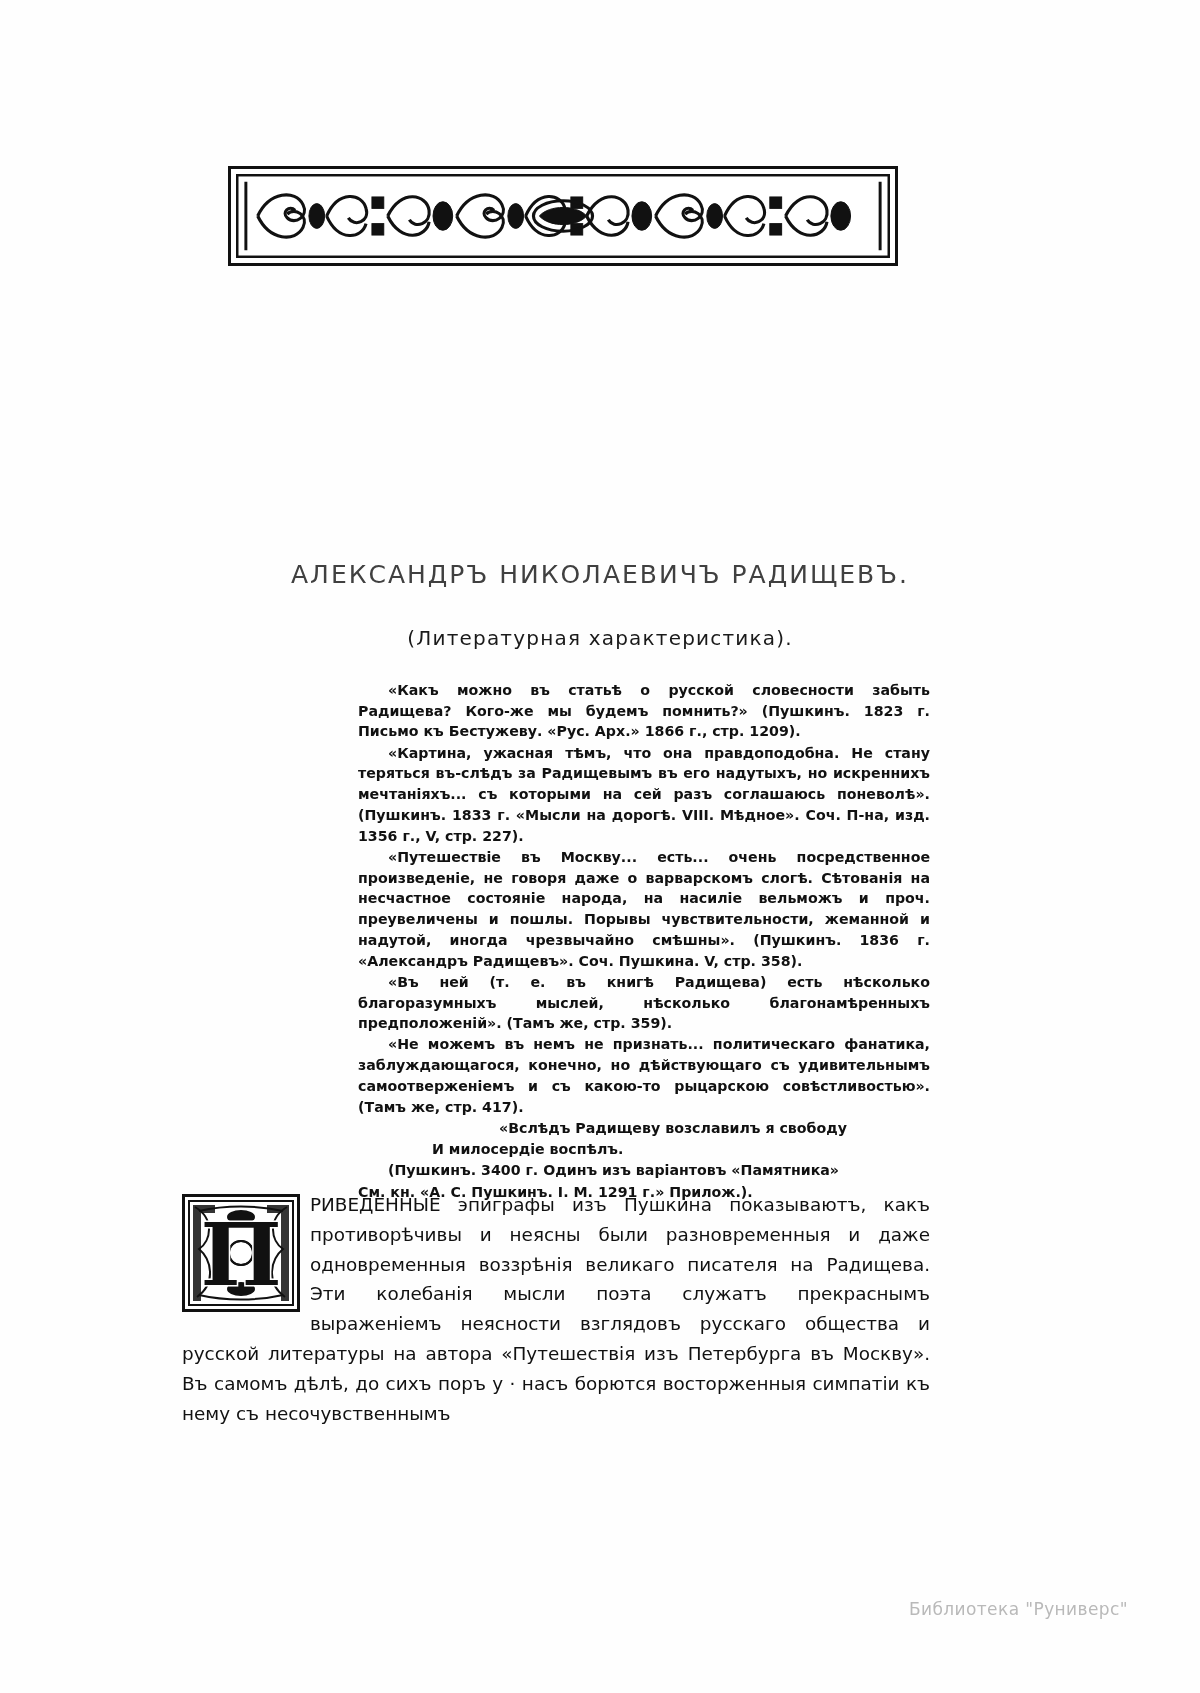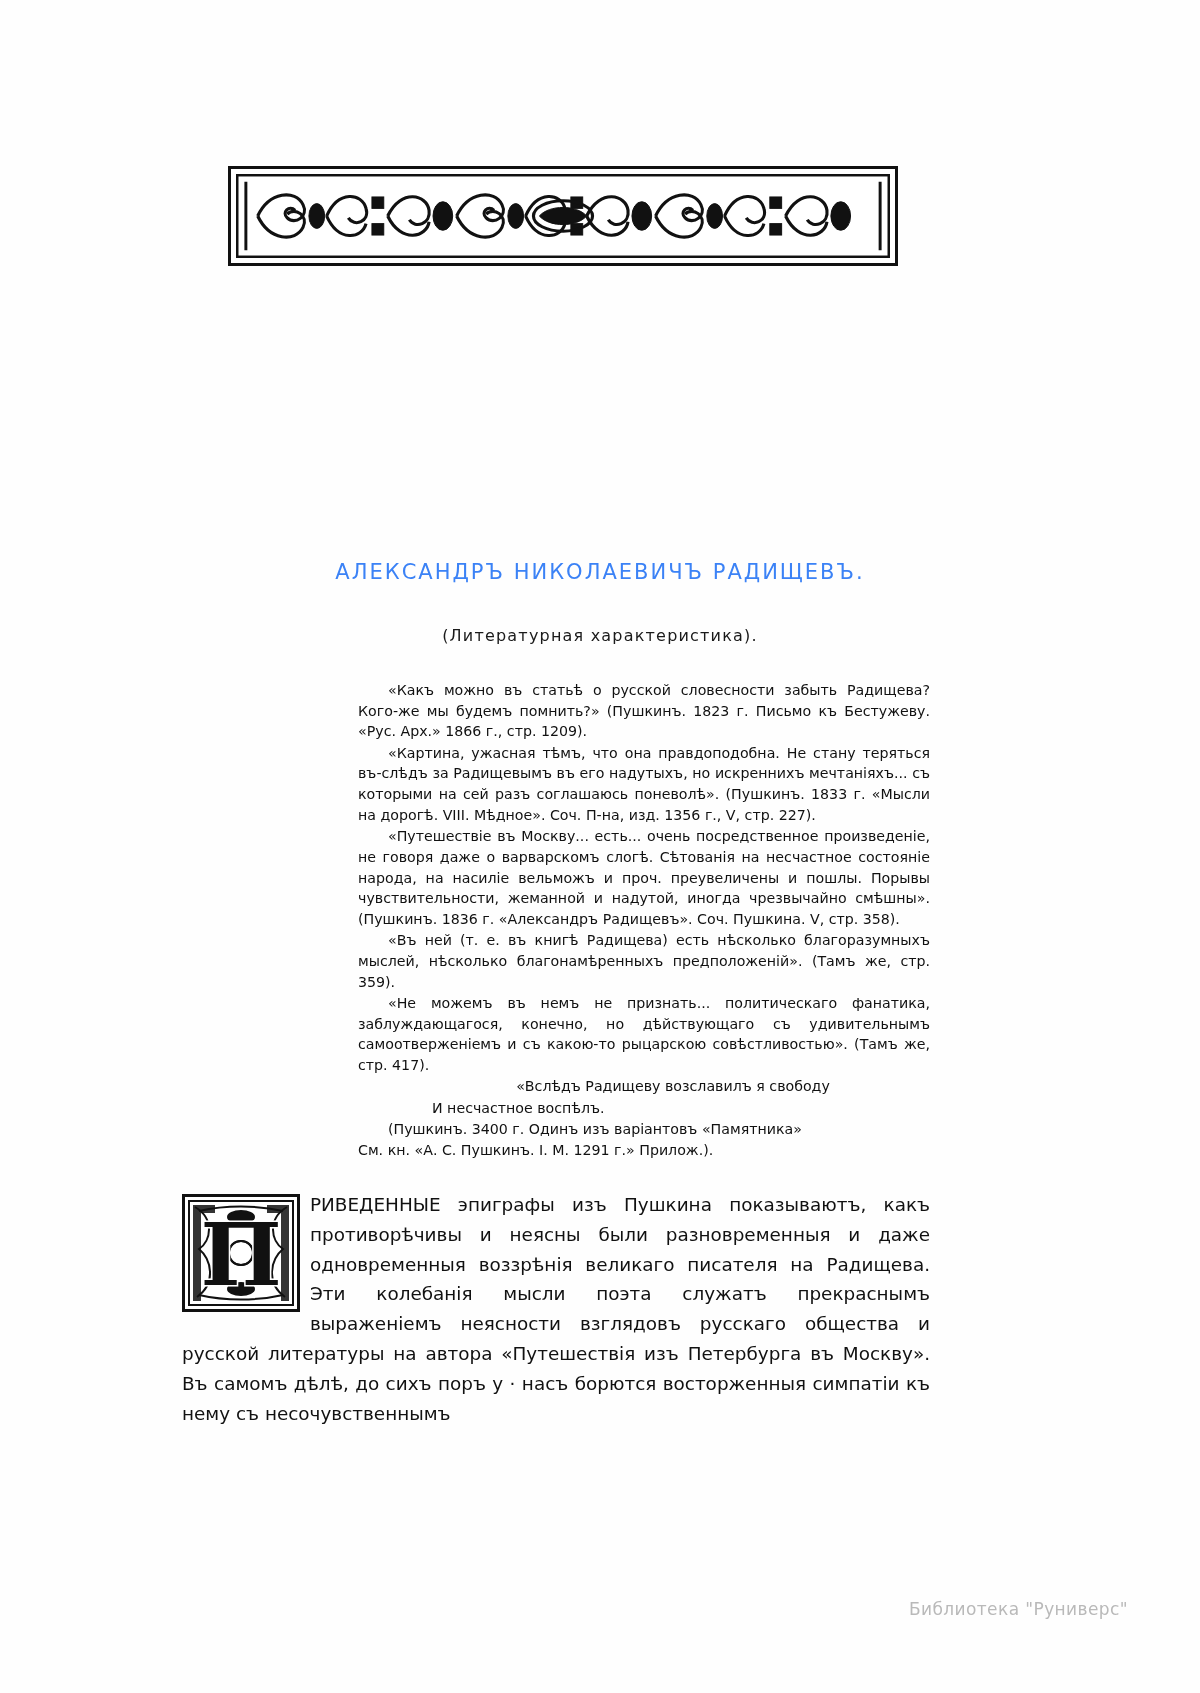--- a/index.html
+++ b/index.html
@@ -46,48 +46,49 @@
   .headpiece-inner svg { display:block; width:100%; height:100%; }
 
   
   .title {
     position: absolute;
     left: 0;
     right: 0;
     top: 560px;
     text-align: center;
     font-family: "DejaVu Sans", sans-serif;
-    font-size: 21px;
+    font-size: 25px;
     letter-spacing: 2.0px;
-    color: #3b82f6;
+    color: #404040;
     font-weight: 400;
   }
   .subtitle {
     position: absolute;
     left: 0;
     right: 0;
     top: 626px;
     text-align: center;
     font-family: "DejaVu Sans", sans-serif;
-    font-size: 16px;
+    font-size: 20px;
     letter-spacing: 1.2px;
     color: #1a1a1a;
   }
 
   
   .epigraphs {
     position: absolute;
     left: 358px;
     top: 680px;
     width: 572px;
     font-family: "DejaVu Sans", sans-serif;
     font-size: 14.2px;
     line-height: 1.46;
     text-align: justify;
     color: #111;
+    font-weight: bold;
   }
   .epigraphs p {
     margin: 0 0 0.5px 0;
     text-indent: 30px;
   }
   .epigraphs p.verse {
     text-indent: 58px;
     text-align: center;
   }
   .epigraphs p.verse2 {
@@ -204,21 +205,21 @@
   <div class="title">АЛЕКСАНДРЪ  НИКОЛАЕВИЧЪ  РАДИЩЕВЪ.</div>
   <div class="subtitle">(Литературная характеристика).</div>
 
   <div class="epigraphs">
     <p>«Какъ можно въ статьѣ о русской словесности забыть Радищева? Кого-же мы будемъ помнить?» (Пушкинъ. 1823 г. Письмо къ Бестужеву. «Рус. Арх.» 1866 г., стр. 1209).</p>
     <p>«Картина, ужасная тѣмъ, что она правдоподобна. Не стану теряться въ-слѣдъ за Радищевымъ въ его надутыхъ, но искреннихъ мечтаніяхъ... съ которыми на сей разъ соглашаюсь поневолѣ». (Пушкинъ. 1833 г. «Мысли на дорогѣ. VIII. Мѣдное». Соч. П-на, изд. 1356 г., V, стр. 227).</p>
     <p>«Путешествіе въ Москву... есть... очень посредственное произведеніе, не говоря даже о варварскомъ слогѣ. Сѣтованія на несчастное состояніе народа, на насиліе вельможъ и проч. преувеличены и пошлы. Порывы чувствительности, жеманной и надутой, иногда чрезвычайно смѣшны». (Пушкинъ. 1836 г. «Александръ Радищевъ». Соч. Пушкина. V, стр. 358).</p>
     <p>«Въ ней (т. е. въ книгѣ Радищева) есть нѣсколько благоразумныхъ мыслей, нѣсколько благонамѣренныхъ предположеній». (Тамъ же, стр. 359).</p>
     <p>«Не можемъ въ немъ не признать... политическаго фанатика, заблуждающагося, конечно, но дѣйствующаго съ удивительнымъ самоотверженіемъ и съ какою-то рыцарскою совѣстливостью». (Тамъ же, стр. 417).</p>
     <p class="verse">«Вслѣдъ Радищеву возславилъ я свободу</p>
-    <p class="verse2">И несчастное воспѣлъ.</p>
+    <p class="verse2">И милосердіе воспѣлъ.</p>
     <p>(Пушкинъ. 3400 г. Одинъ изъ варіантовъ «Памятника»</p>
     <p class="nohang">См. кн. «А. С. Пушкинъ. I. М. 1291 г.» Прилож.).</p>
   </div>
 
   <div class="bodytext">
     <div class="dropcap">
       <svg viewBox="0 0 112 112">
         <rect x="0" y="0" width="112" height="112" fill="#fff"></rect>
 
         <g stroke="#111" stroke-width="2" fill="none">

